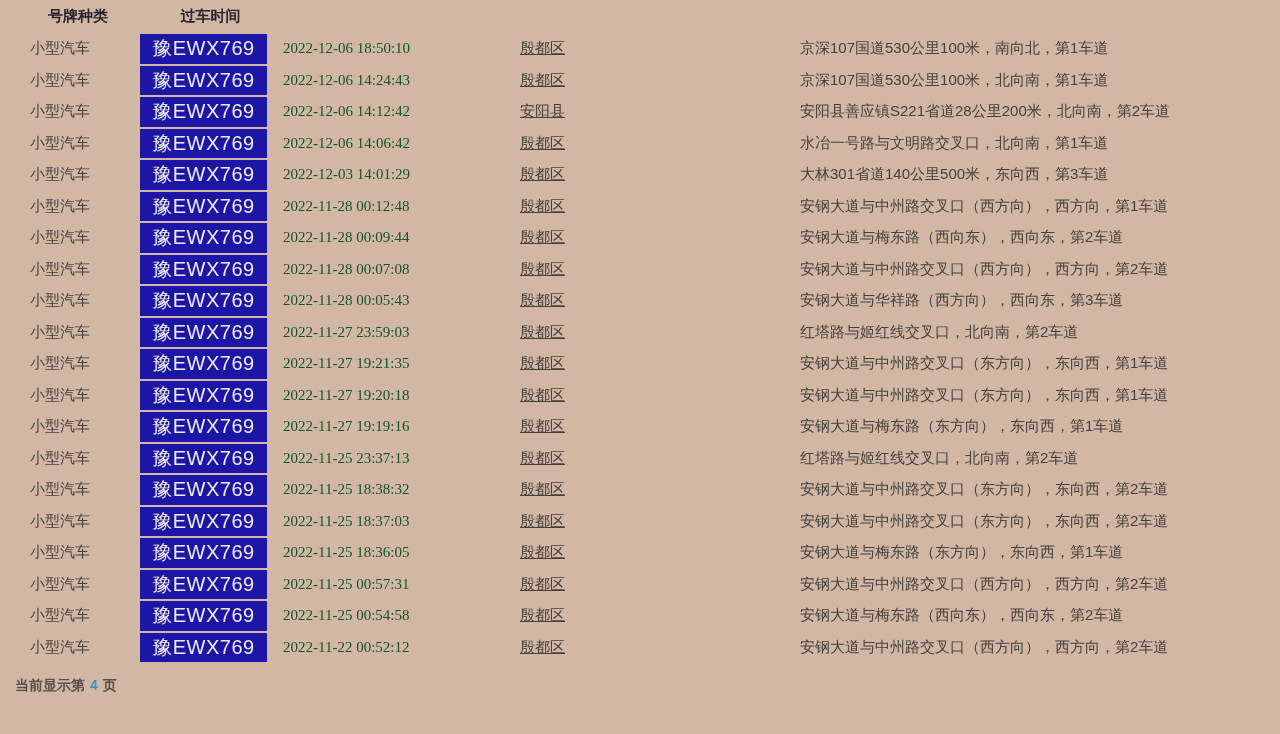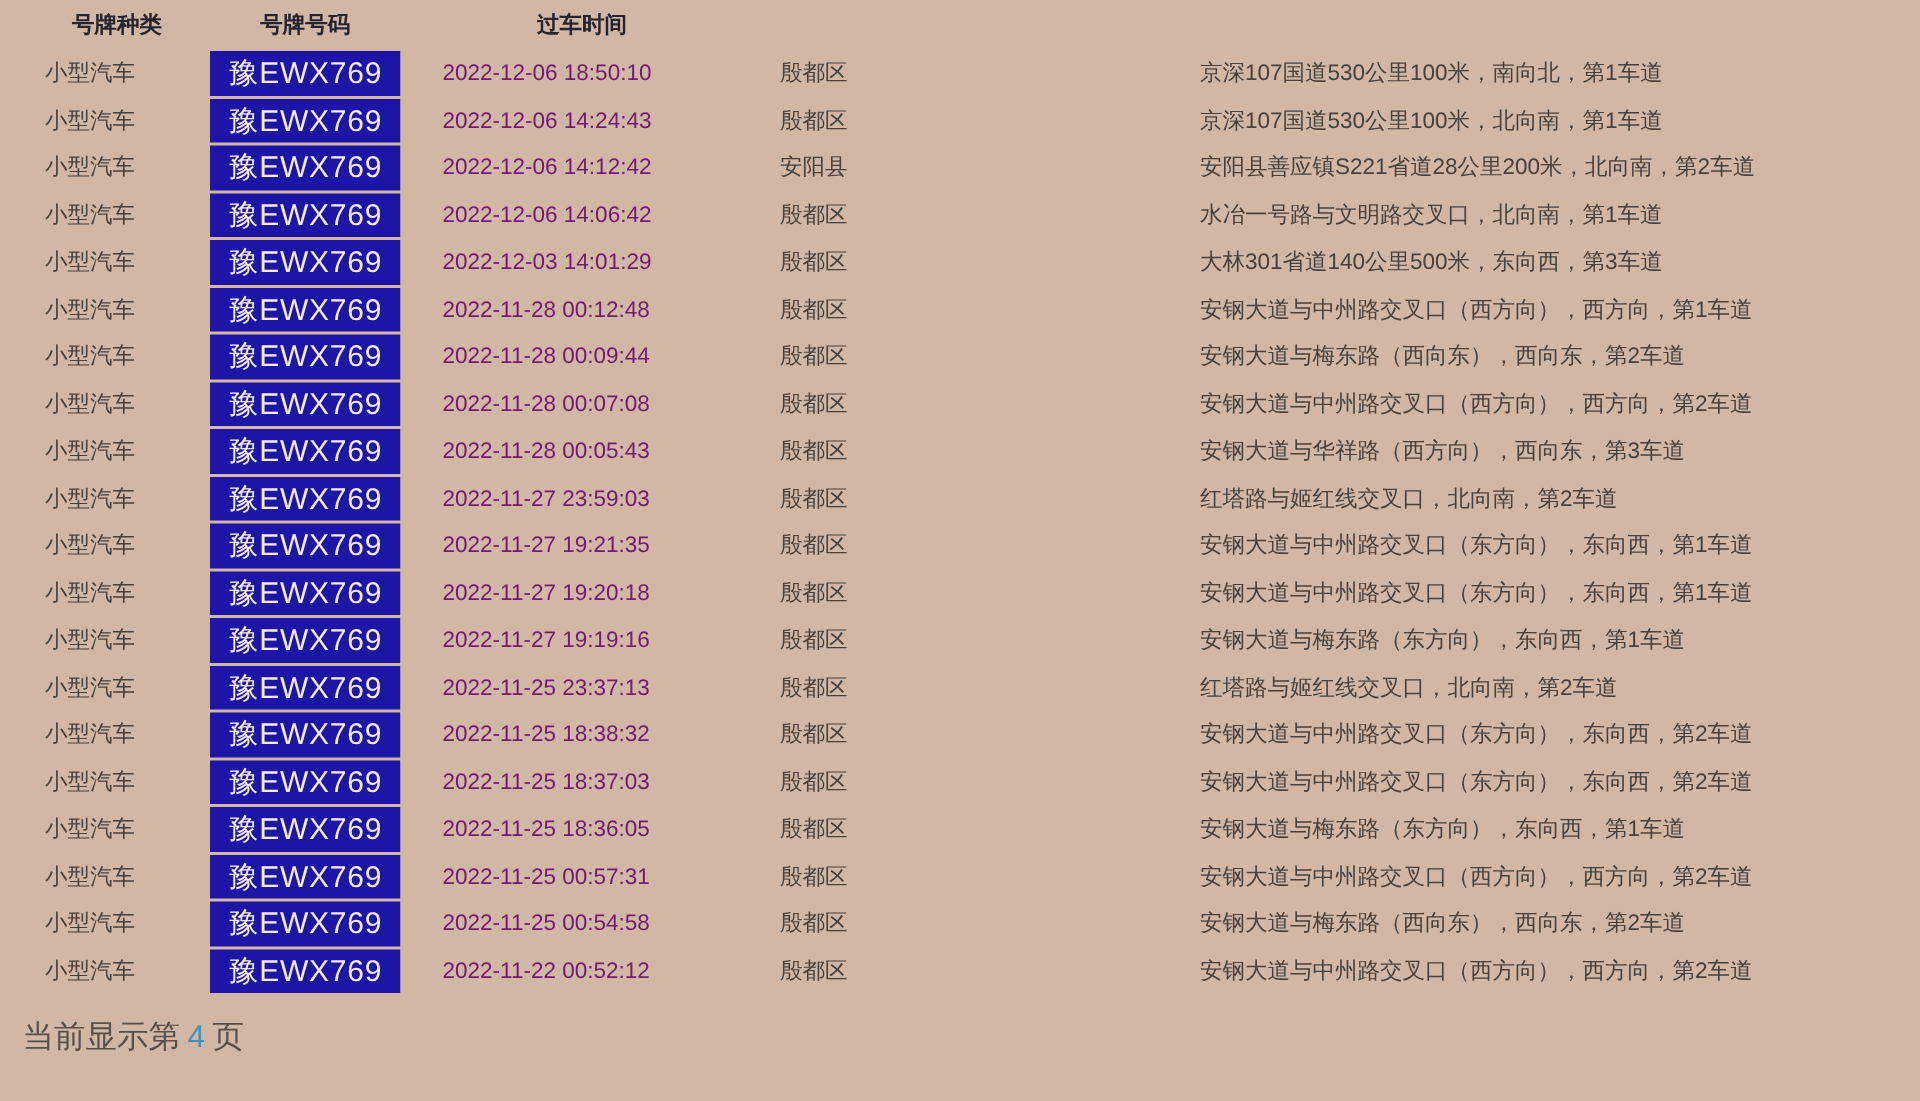--- a/index.html
+++ b/index.html
@@ -30,51 +30,51 @@
   .cell {
     height: 31.5px;
     display: flex;
     align-items: center;
     font-size: 15px;
     color: #46413d;
     white-space: nowrap;
     overflow: hidden;
   }
   .cell.c-type { padding-left: 30px; }
-  .cell.c-time { padding-left: 28px; color: #701a75; }
-  .cell.c-area { padding-left: 25px; }
+  .cell.c-time { padding-left: 16px; color: #14532d; font-family: Liberation Serif, serif; }
+  .cell.c-area { padding-left: 25px; text-decoration: underline; }
   .cell.c-loc  { padding-left: 15px; }
   .plate-badge {
     width: 100%;
     height: calc(100% - 2px);
     margin: 1px 0;
     background: #1c15a6;
     color: #f0ede8;
     display: flex;
     align-items: center;
     justify-content: center;
     font-size: 20px;
     letter-spacing: 0.5px;
   }
   .footer {
     padding: 14px 0 0 15px;
-    font-size: 21px;
+    font-size: 14px;
     color: #56504a;
+    font-weight: bold;
   }
   .footer .page-num {
     color: #3e93bb;
     margin: 0 5px;
   }
 </style>
 </head>
 <body>
 
 <div class="records-table">
   <div class="hcell h-type">号牌种类</div>
-  <div class="hcell h-plate">号牌号码</div>
   <div class="hcell h-time">过车时间</div>
 </div>
 
 <div class="records-table" id="table-body">
     <div style="display: contents;">
     <div class="cell c-type">小型汽车</div>
     <div class="cell c-plate">
       <span class="plate-badge">豫EWX769</span>
     </div>
     <div class="cell c-time">2022-12-06 18:50:10</div>

